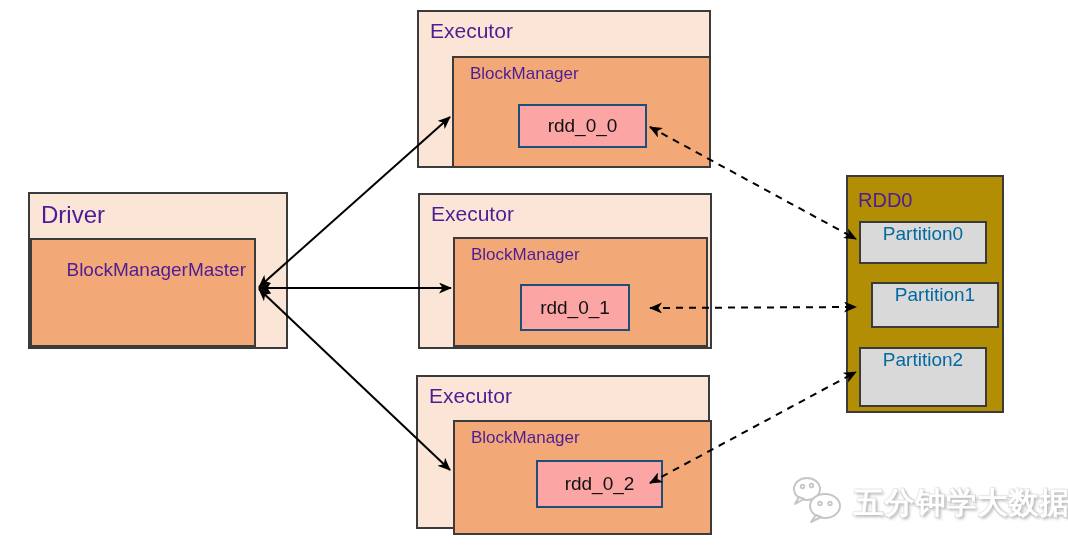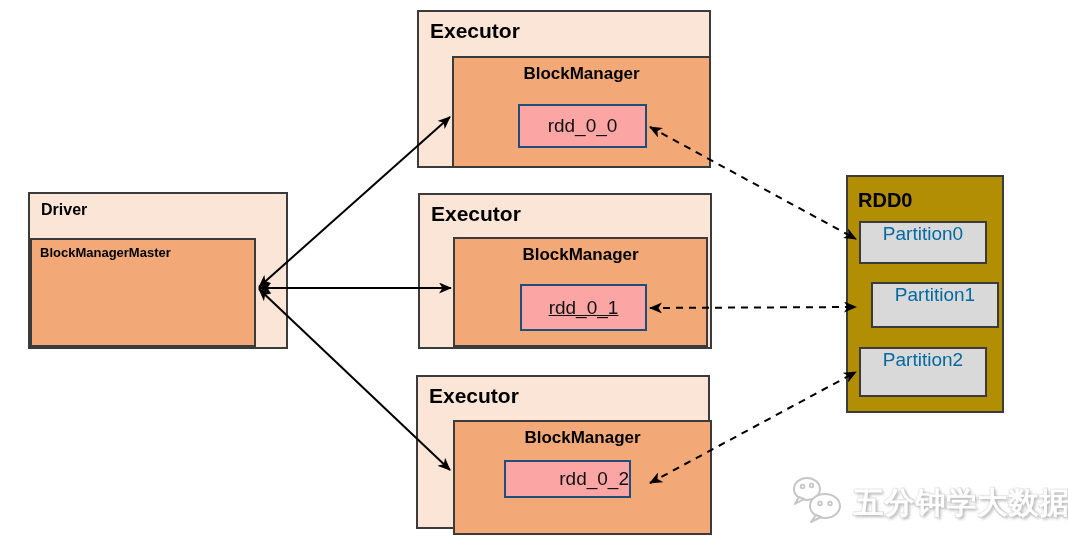--- a/index.html
+++ b/index.html
@@ -8,27 +8,27 @@
     width:1068px;height:552px;
     background:#ffffff;
     font-family:"Liberation Sans","DejaVu Sans",sans-serif;
     overflow:hidden;
   }
   .box{position:absolute;box-sizing:border-box;border:2px solid #3b3b3b;}
   .container-fill{background:#fbe5d6;}
   .manager-fill{background:#f3a977;}
   .box-title{
     display:block;padding:7px 11px 0 11px;
-    font-weight:bold;color:#000000;line-height:1.15;
+    font-weight:normal;color:#4c1d95;line-height:1.15;
     white-space:nowrap;
   }
-  .driver-title{font-size:16px;}
+  .driver-title{font-size:24px;}
   .executor-title{font-size:21px;}
-  .bmm-title{font-size:13px;padding:6px 8px 0 8px;}
-  .bm-title{font-size:17px;padding:6px 10px 0 10px;text-align:center;}
+  .bmm-title{font-size:19px;padding:19px 8px 0 8px;text-align:right;}
+  .bm-title{font-size:17px;padding:6px 10px 0 16px;}
   .rdd-block{
     position:absolute;box-sizing:border-box;
     background:#fca5a5;border:2px solid #1f4e79;
     display:flex;align-items:center;justify-content:center;
     font-size:19px;font-weight:500;color:#111;
   }
   .rdd0-box{background:#b18e04;}
   .rdd0-title{font-size:20px;padding:12px 10px 0 10px;}
   .partition{
     position:absolute;box-sizing:border-box;
@@ -71,44 +71,44 @@
   <div class="rdd-block" style="left:518px;top:104px;width:129px;height:44px;">
     <span>rdd_0_0</span>
   </div>
 
   <div class="box container-fill" style="left:418px;top:193px;width:294px;height:156px;">
     <span class="box-title executor-title">Executor</span>
   </div>
   <div class="box manager-fill" style="left:453px;top:237px;width:255px;height:110px;">
     <span class="box-title bm-title">BlockManager</span>
   </div>
-  <div class="rdd-block" style="left:520px;top:284px;width:127px;height:47px;text-decoration:underline;">
+  <div class="rdd-block" style="left:520px;top:284px;width:110px;height:47px;">
     <span>rdd_0_1</span>
   </div>
 
   <div class="box container-fill" style="left:416px;top:375px;width:294px;height:154px;">
     <span class="box-title executor-title">Executor</span>
   </div>
   <div class="box manager-fill" style="left:453px;top:420px;width:259px;height:115px;">
     <span class="box-title bm-title">BlockManager</span>
   </div>
-  <div class="rdd-block" style="left:504px;top:460px;width:127px;height:38px;justify-content:flex-end;">
+  <div class="rdd-block" style="left:536px;top:460px;width:127px;height:48px;">
     <span>rdd_0_2</span>
   </div>
 
   <div class="box rdd0-box" style="left:846px;top:175px;width:158px;height:238px;">
     <span class="box-title rdd0-title">RDD0</span>
   </div>
   <div class="partition" style="left:859px;top:221px;width:128px;height:43px;">
     <span>Partition0</span>
   </div>
   <div class="partition" style="left:871px;top:282px;width:128px;height:46px;">
     <span>Partition1</span>
   </div>
-  <div class="partition" style="left:859px;top:347px;width:128px;height:50px;">
+  <div class="partition" style="left:859px;top:347px;width:128px;height:60px;">
     <span>Partition2</span>
   </div>
 
   <svg id="edge-layer" viewBox="0 0 1068 552">
     <defs>
       <marker id="ah-end" markerUnits="userSpaceOnUse" markerWidth="13" markerHeight="11" refX="12" refY="5.5" orient="auto">
         <path d="M0,0 L13,5.5 L0,11 L3.5,5.5 Z" fill="#000"></path>
       </marker>
       <marker id="ah-start" markerUnits="userSpaceOnUse" markerWidth="13" markerHeight="11" refX="12" refY="5.5" orient="auto-start-reverse">
         <path d="M0,0 L13,5.5 L0,11 L3.5,5.5 Z" fill="#000"></path>

